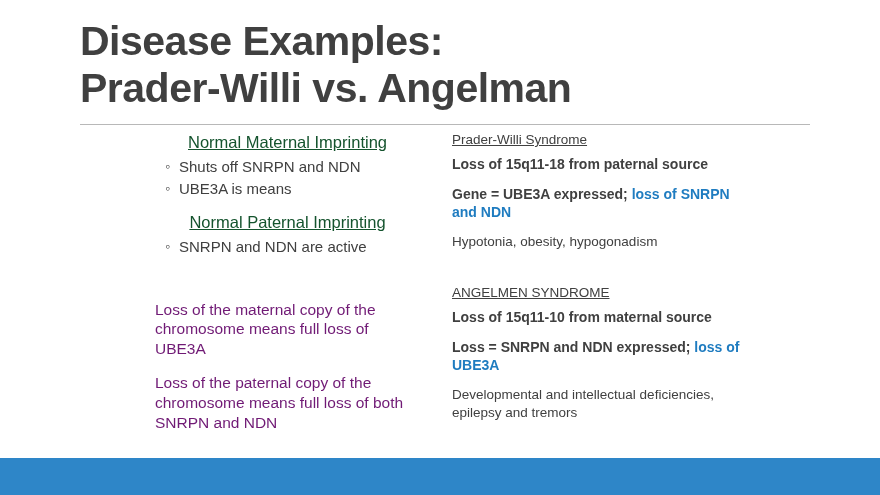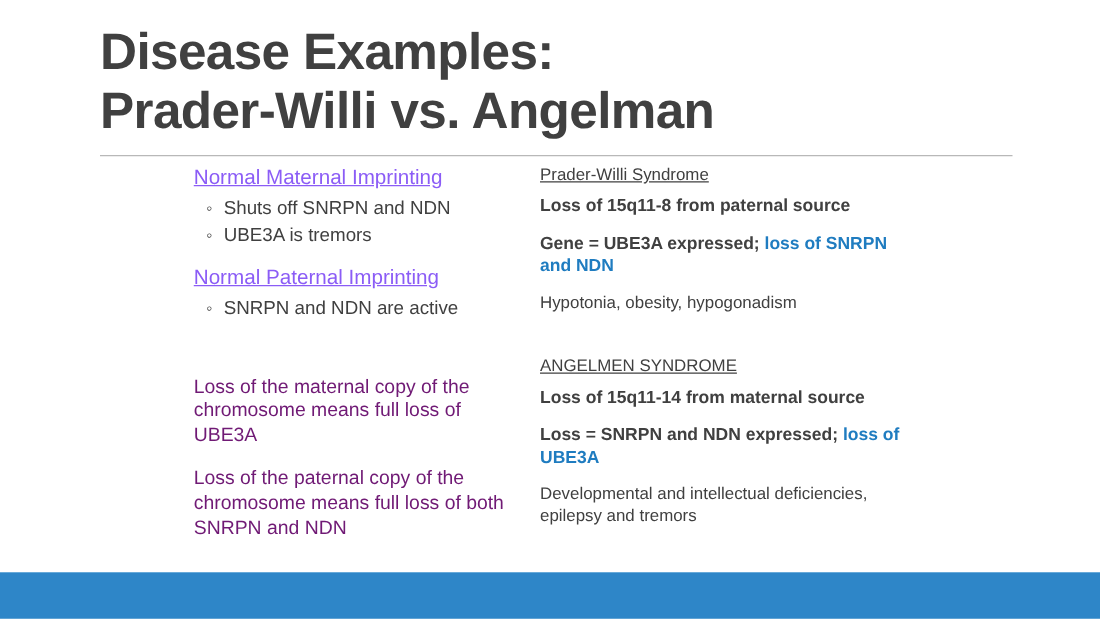--- a/index.html
+++ b/index.html
@@ -45,31 +45,32 @@
   }
 
   .col-left {
     position: absolute;
     left: 155px;
     top: 132px;
     width: 265px;
   }
   .col-right {
     position: absolute;
-    left: 432px;
+    left: 452px;
     top: 132px;
     width: 300px;
   }
 
   .hdr-underline {
     font-size: 16.5px;
-    color: #8b5cf6;
+    color: #14532d;
     text-decoration: underline;
     line-height: 1.25;
     margin: 0 0 3px 0;
+    text-align: center;
   }
   .hdr-small {
     font-size: 13.5px;
     color: #404040;
     text-decoration: underline;
     line-height: 1.25;
     margin: 0 0 6px 0;
   }
   ul.bullets {
     list-style: none;
@@ -145,42 +146,42 @@
   <div class="title-block">
     <div class="title-line">Disease Examples:</div>
     <div class="title-line">Prader-Willi vs. Angelman</div>
   </div>
   <div class="title-rule"></div>
 
   <div class="col-left">
     <div class="hdr-underline">Normal Maternal Imprinting</div>
     <ul class="bullets">
       <li>Shuts off SNRPN and NDN</li>
-      <li>UBE3A is tremors</li>
+      <li>UBE3A is means</li>
     </ul>
     <div class="hdr-underline">Normal Paternal Imprinting</div>
     <ul class="bullets">
       <li>SNRPN and NDN are active</li>
     </ul>
     <div class="para-gap"></div>
     <div class="para">Loss of the maternal copy of the chromosome means full loss of UBE3A</div>
     <div class="para">Loss of the paternal copy of the chromosome means full loss of both SNRPN and NDN</div>
   </div>
 
   <div class="col-right">
     <div class="hdr-small">Prader-Willi Syndrome</div>
-    <div class="bold-line">Loss of 15q11-8 from paternal source</div>
+    <div class="bold-line">Loss of 15q11-18 from paternal source</div>
     <div class="bold-line">
       <span>Gene = UBE3A expressed;</span>
       <span class="accent">loss of SNRPN and NDN</span>
     </div>
     <div class="plain-line">Hypotonia, obesity, hypogonadism</div>
     <div class="spacer-right"></div>
     <div class="hdr-small">ANGELMEN SYNDROME</div>
-    <div class="bold-line">Loss of 15q11-14 from maternal source</div>
+    <div class="bold-line">Loss of 15q11-10 from maternal source</div>
     <div class="bold-line">
       <span>Loss = SNRPN and NDN expressed;</span>
       <span class="accent">loss of UBE3A</span>
     </div>
     <div class="plain-line">Developmental and intellectual deficiencies, epilepsy and tremors</div>
   </div>
 
   <div class="footer-bar-light"></div>
   <div class="footer-bar"></div>
 </div>

